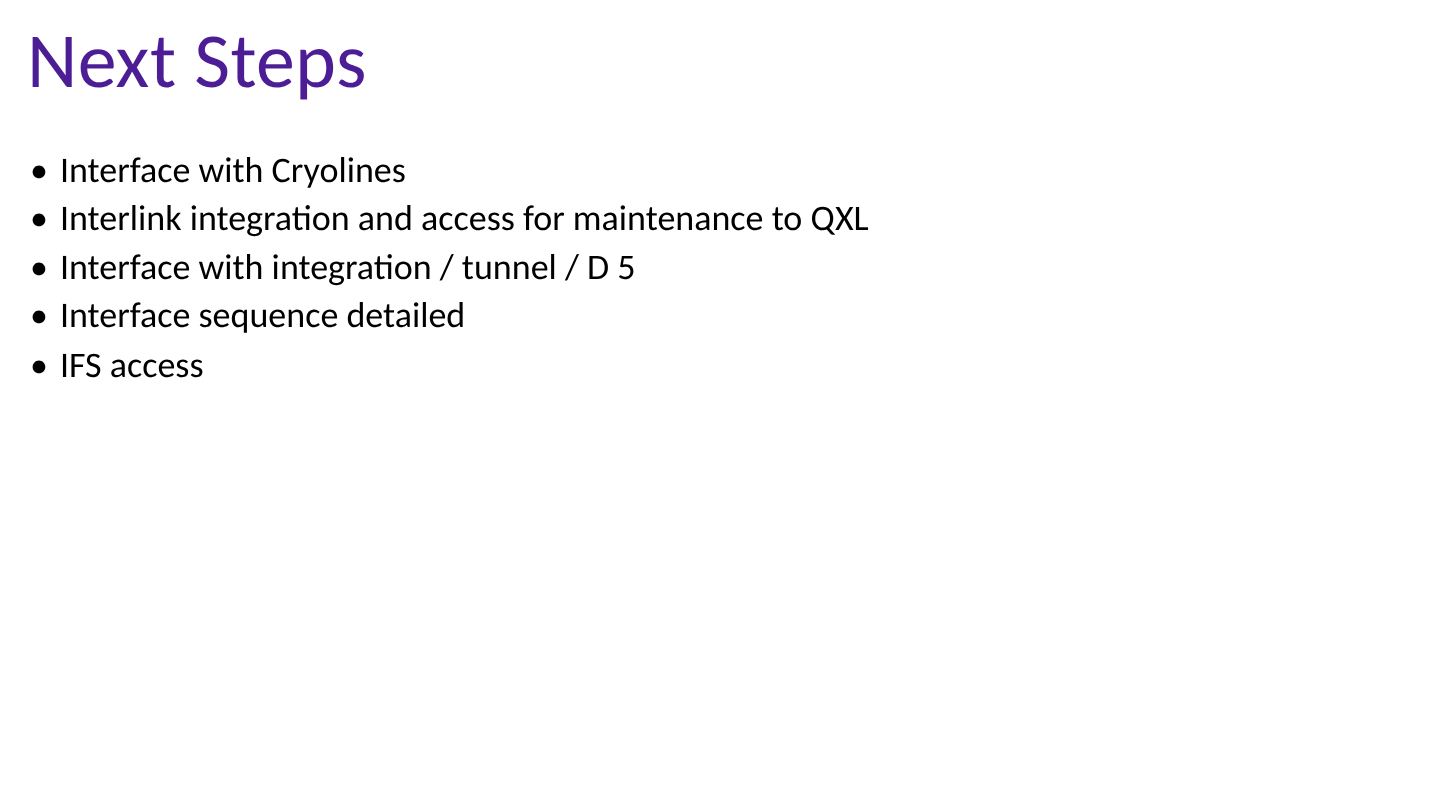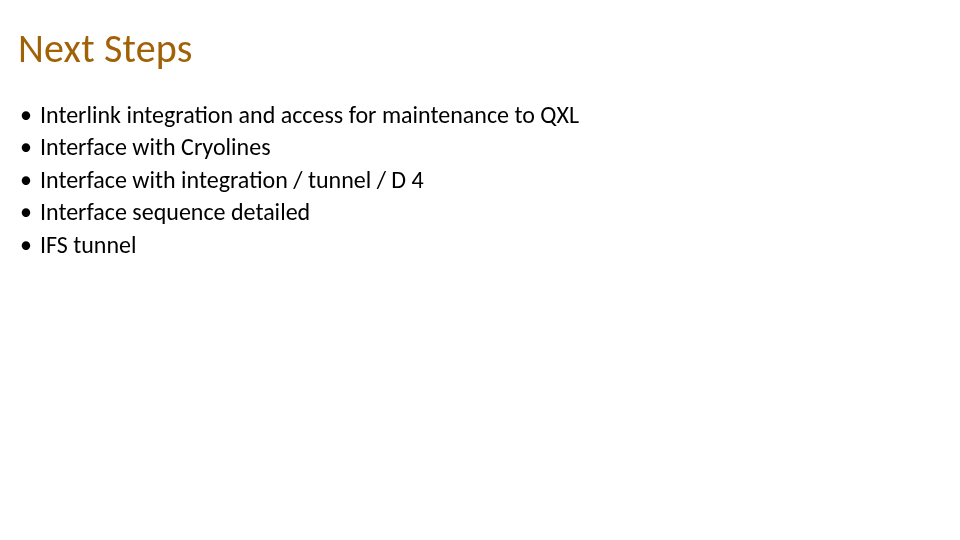--- a/index.html
+++ b/index.html
@@ -14,26 +14,25 @@
       font-family: Calibri, "Segoe UI", Arial, sans-serif;
       color: #000000;
       overflow: hidden;
     }
     .slide {
       width: 100%;
       height: 100%;
       padding: 8px 18px;
     }
     .title {
-      font-size: 40px;
+      font-size: 52px;
       font-weight: 400;
-      color: #a16207;
+      color: #4c1d95;
       margin-bottom: 26px;
       letter-spacing: 0.2px;
-      margin-top: 16px;
     }
     .bullets {
       list-style: none;
       padding-left: 2px;
     }
     .bullets li {
       font-size: 24px;
       line-height: 1.35;
       color: #000;
       display: flex;
@@ -46,28 +45,28 @@
       line-height: 1.35;
     }
   </style>
 </head>
 <body>
 
 <div class="slide">
   <h1 class="title">Next Steps</h1>
   <ul class="bullets">
     <li>
+        <span>Interface with Cryolines</span>
+      </li>
+    <li>
         <span>Interlink integration and access for maintenance to QXL</span>
       </li>
     <li>
-        <span>Interface with Cryolines</span>
-      </li>
-    <li>
-        <span>Interface with integration / tunnel / D 4</span>
+        <span>Interface with integration / tunnel / D 5</span>
       </li>
     <li>
         <span>Interface sequence detailed</span>
       </li>
     <li>
-        <span>IFS tunnel</span>
+        <span>IFS access</span>
       </li>
   </ul>
 </div>
 
 </body></html>

